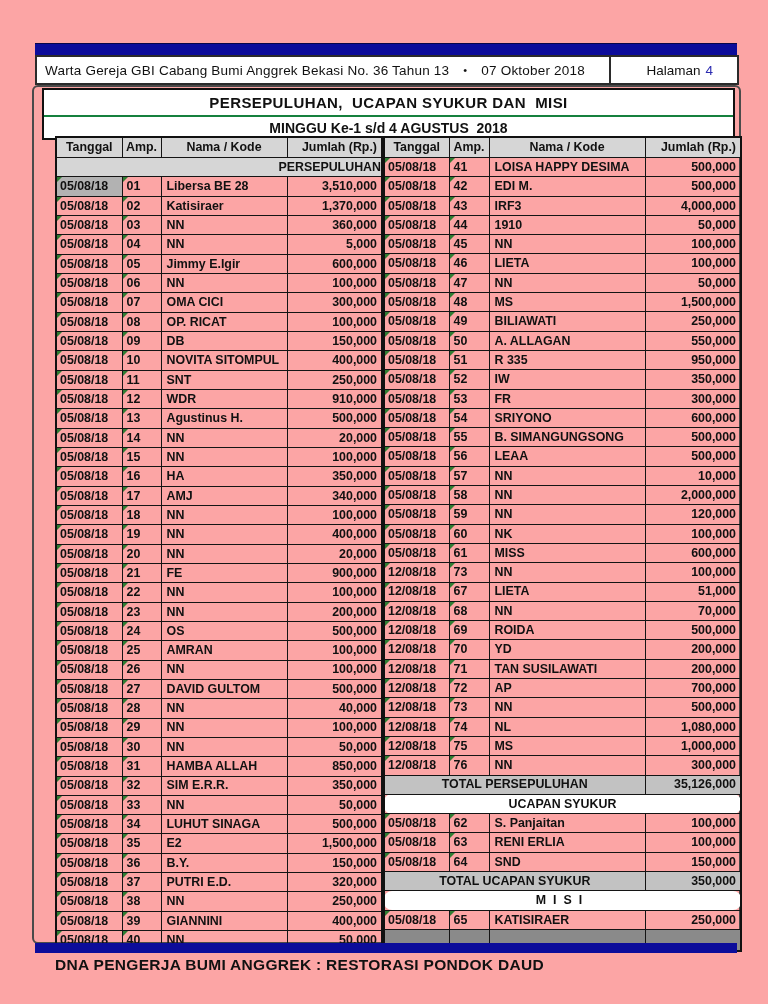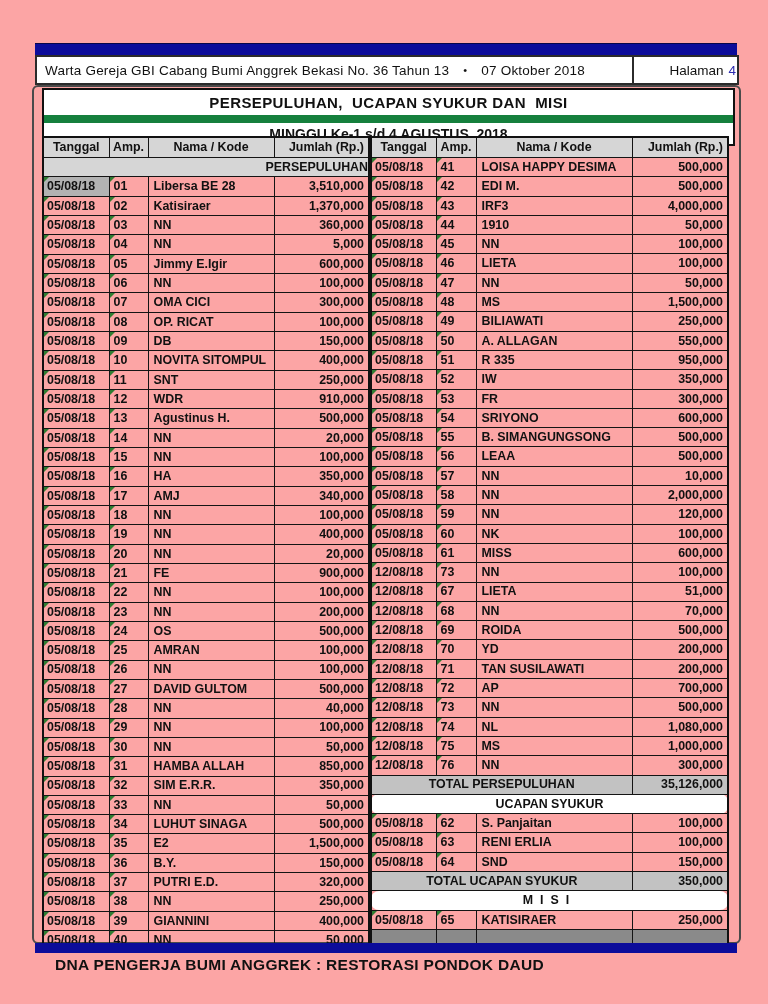--- a/index.html
+++ b/index.html
@@ -3,32 +3,32 @@
 <meta charset="utf-8">
 <style>
   html,body{margin:0;padding:0;background:#ffffff;}
   #page{position:relative;width:768px;height:1004px;background:#fca5a5;
         font-family:"Liberation Sans",sans-serif;color:#111;overflow:hidden;}
 
   .topbar{position:absolute;left:35px;top:43px;width:702px;height:11px;background:#0c0c9a;border-top:1px solid #06064a;}
   .masthead{position:absolute;left:35px;top:55px;width:700px;height:26px;border:2px solid #2b2b2b;display:flex;background:#fff;}
   .masthead-main{flex:1;display:flex;align-items:center;padding-left:8px;font-size:13.5px;letter-spacing:.2px;white-space:pre;}
   .masthead-main .bullet{margin:0 14px;font-size:11px;}
-  .masthead-page{width:102px;border-left:2px solid #2b2b2b;display:flex;align-items:center;justify-content:flex-end;padding-right:1px;font-size:13.5px;white-space:pre;}
+  .masthead-page{width:102px;border-left:2px solid #2b2b2b;display:flex;align-items:center;justify-content:flex-end;padding-right:24px;font-size:13.5px;white-space:pre;}
   .masthead-page .pnum{color:#2b2bb0;margin-left:5px;}
 
   .outerbox{position:absolute;left:32px;top:85px;width:705px;height:855px;border:2px solid #4a4a4a;border-radius:6px;}
 
   .titlebox{position:absolute;left:42px;top:88px;width:693px;border:2px solid #111;background:#fff;box-sizing:border-box;}
   .title-row{height:25px;display:flex;align-items:center;justify-content:center;
-             font-weight:bold;font-size:15px;border-bottom:8px solid #15803d;white-space:pre;letter-spacing:.4px;}
+             font-weight:bold;font-size:15px;border-bottom:2px solid #15803d;white-space:pre;letter-spacing:.4px;}
   .subtitle-row{height:21px;display:flex;align-items:center;justify-content:center;
              font-weight:bold;font-size:14px;white-space:pre;}
 
-  .tables{position:absolute;left:42px;top:136px;width:644px;display:flex;}
+  .tables{position:absolute;left:55px;top:136px;width:644px;display:flex;}
   .gap{width:8px;}
 
   table.tbl{border-collapse:collapse;table-layout:fixed;}
   .tbl th,.tbl td{border:1px solid #141414;font-weight:bold;font-size:12.4px;
                   overflow:hidden;white-space:nowrap;vertical-align:middle;padding:0;line-height:1;}
   .tbl th{height:19px;background:#d6d6d6;}
   .tbl-l td{height:17.9px;}
   .tbl-r td{height:18.3px;}
   .tbl-l{width:326px;border:2px solid #111;}
   .tbl-r{width:357px;border:2px solid #111;}

